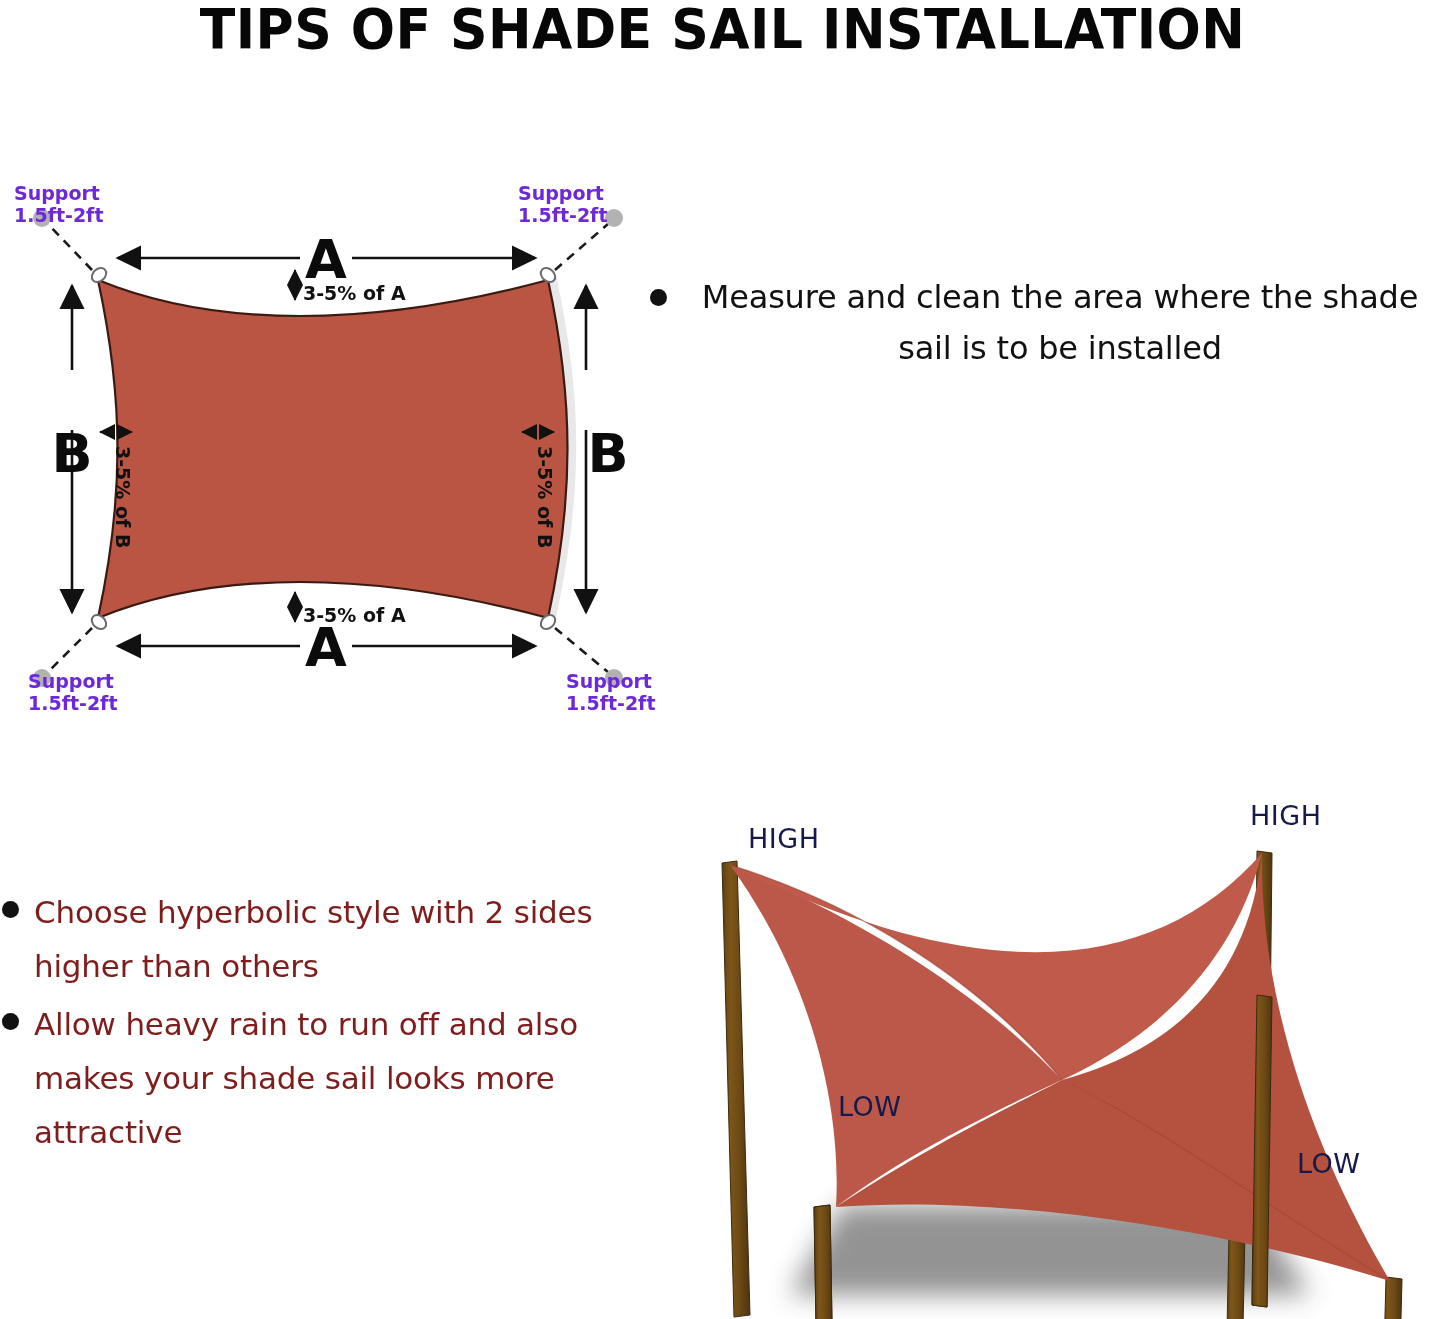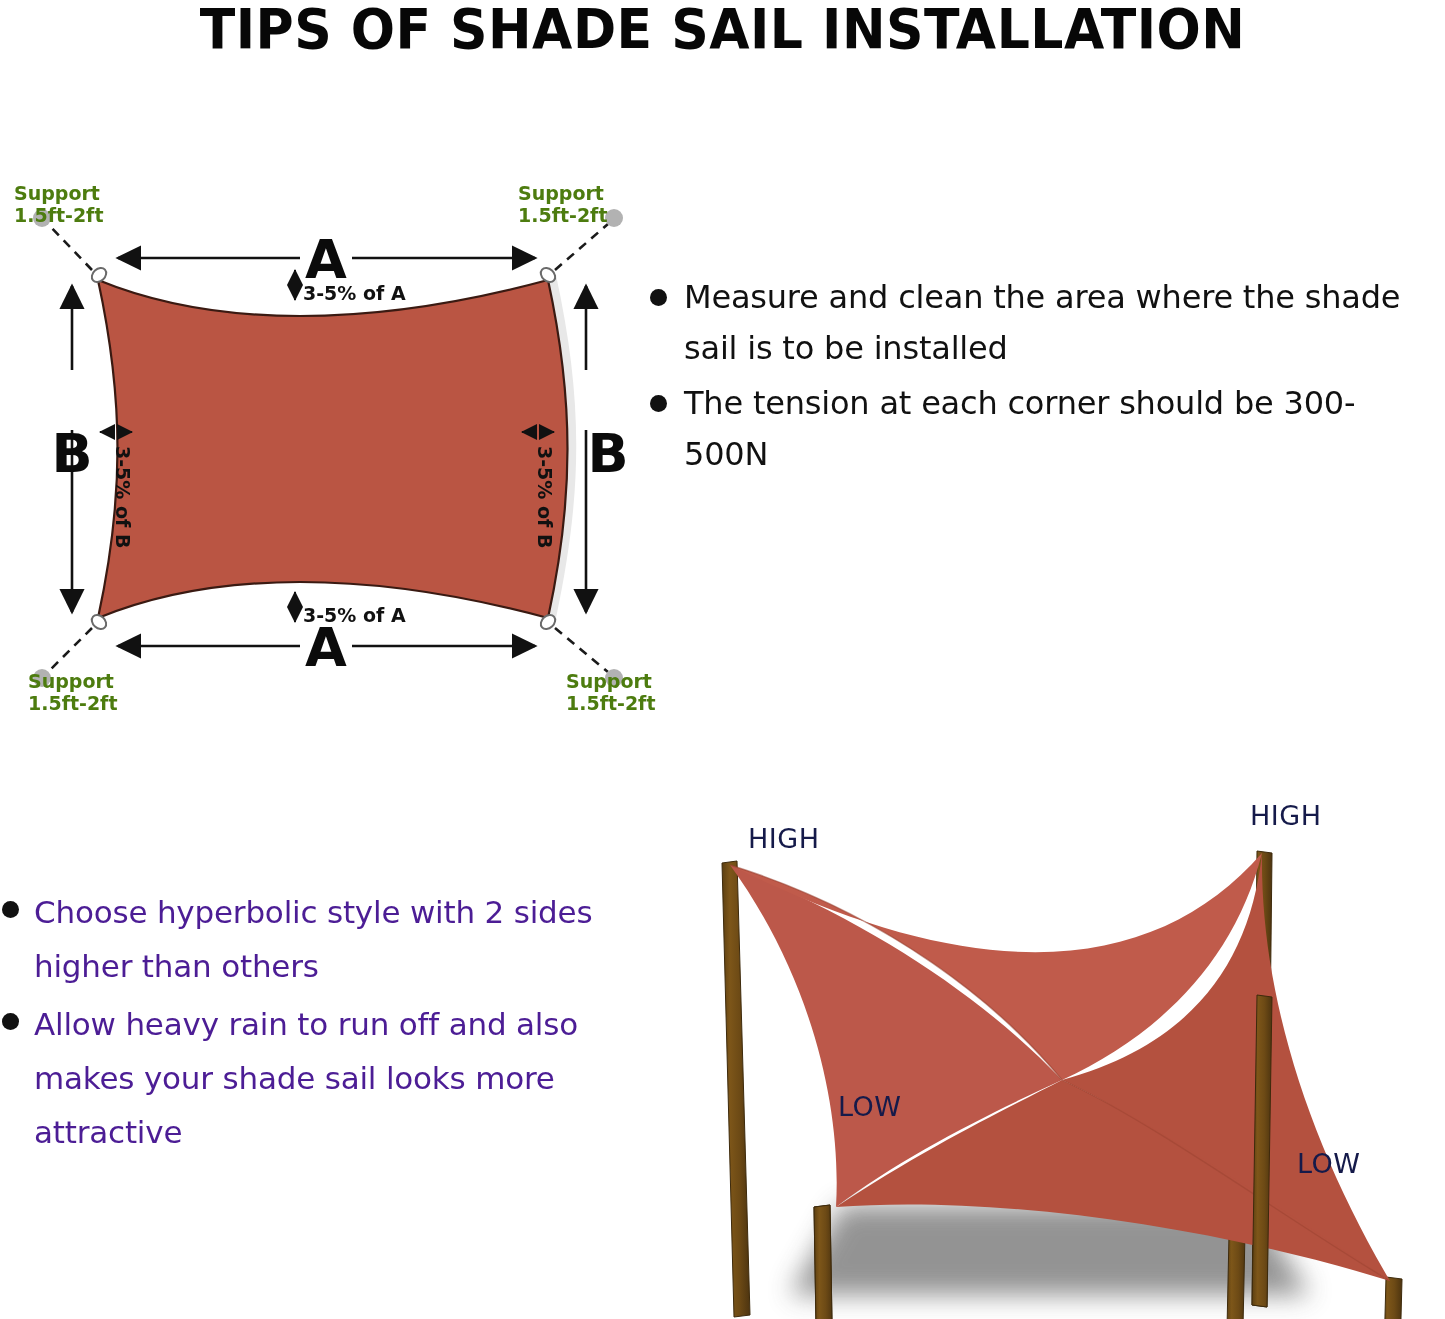--- a/index.html
+++ b/index.html
@@ -43,21 +43,21 @@
     height: 580px;
   }
   #rect-diagram svg { display: block; width: 660px; height: 580px; }
 
   .support-label {
     position: absolute;
     font-family: "DejaVu Sans", sans-serif;
     font-weight: bold;
     font-size: 19px;
     line-height: 22px;
-    color: #4d7c0f;
+    color: #6d28d9;
     white-space: nowrap;
   }
   #support-tl { left: 14px; top: 22px; }
   #support-tr { left: 518px; top: 22px; }
   #support-bl { left: 28px; top: 510px; }
   #support-br { left: 566px; top: 510px; }
 
   
   #tips-right {
     position: absolute;
@@ -78,34 +78,34 @@
     margin-top: 17px;
     margin-right: 17px;
   }
   .tip-text {
     font-family: "DejaVu Sans", sans-serif;
     font-size: 32px;
     line-height: 51px;
     color: #111111;
     letter-spacing: -0.2px;
   }
-  #tips-right .tip-text { max-width: 752px; }
+  #tips-right .tip-text { max-width: 752px; text-align: center; }
 
   
   #tips-left {
     position: absolute;
     left: 2px; top: 885px;
     width: 625px;
   }
   #tips-left .tip-bullet { margin-top: 16px; margin-right: 15px; }
   #tips-left .tip-text {
     font-family: "DejaVu Sans", sans-serif;
     font-size: 31px;
     line-height: 54px;
-    color: #4c1d95;
+    color: #7f1d1d;
     max-width: 575px;
   }
 
   
   #hyper-diagram {
     position: absolute;
     left: 690px; top: 795px;
     width: 755px;
     height: 524px;
     text-align: center;
@@ -224,24 +224,20 @@
     <div class="support-label" id="support-br">
       <span>Support</span><br>
       <span>1.5ft-2ft</span>
     </div>
   </div>
 
   <div id="tips-right">
     <div class="tip-row">
       <span class="tip-bullet"></span>
       <span class="tip-text">Measure and clean the area where the shade sail is to be installed</span>
-    </div>
-    <div class="tip-row">
-      <span class="tip-bullet"></span>
-      <span class="tip-text">The tension at each corner should be 300-500N</span>
     </div>
   </div>
 
   <div id="tips-left">
     <div class="tip-row">
       <span class="tip-bullet"></span>
       <span class="tip-text">Choose hyperbolic style with 2 sides higher than others</span>
     </div>
     <div class="tip-row">
       <span class="tip-bullet"></span>

